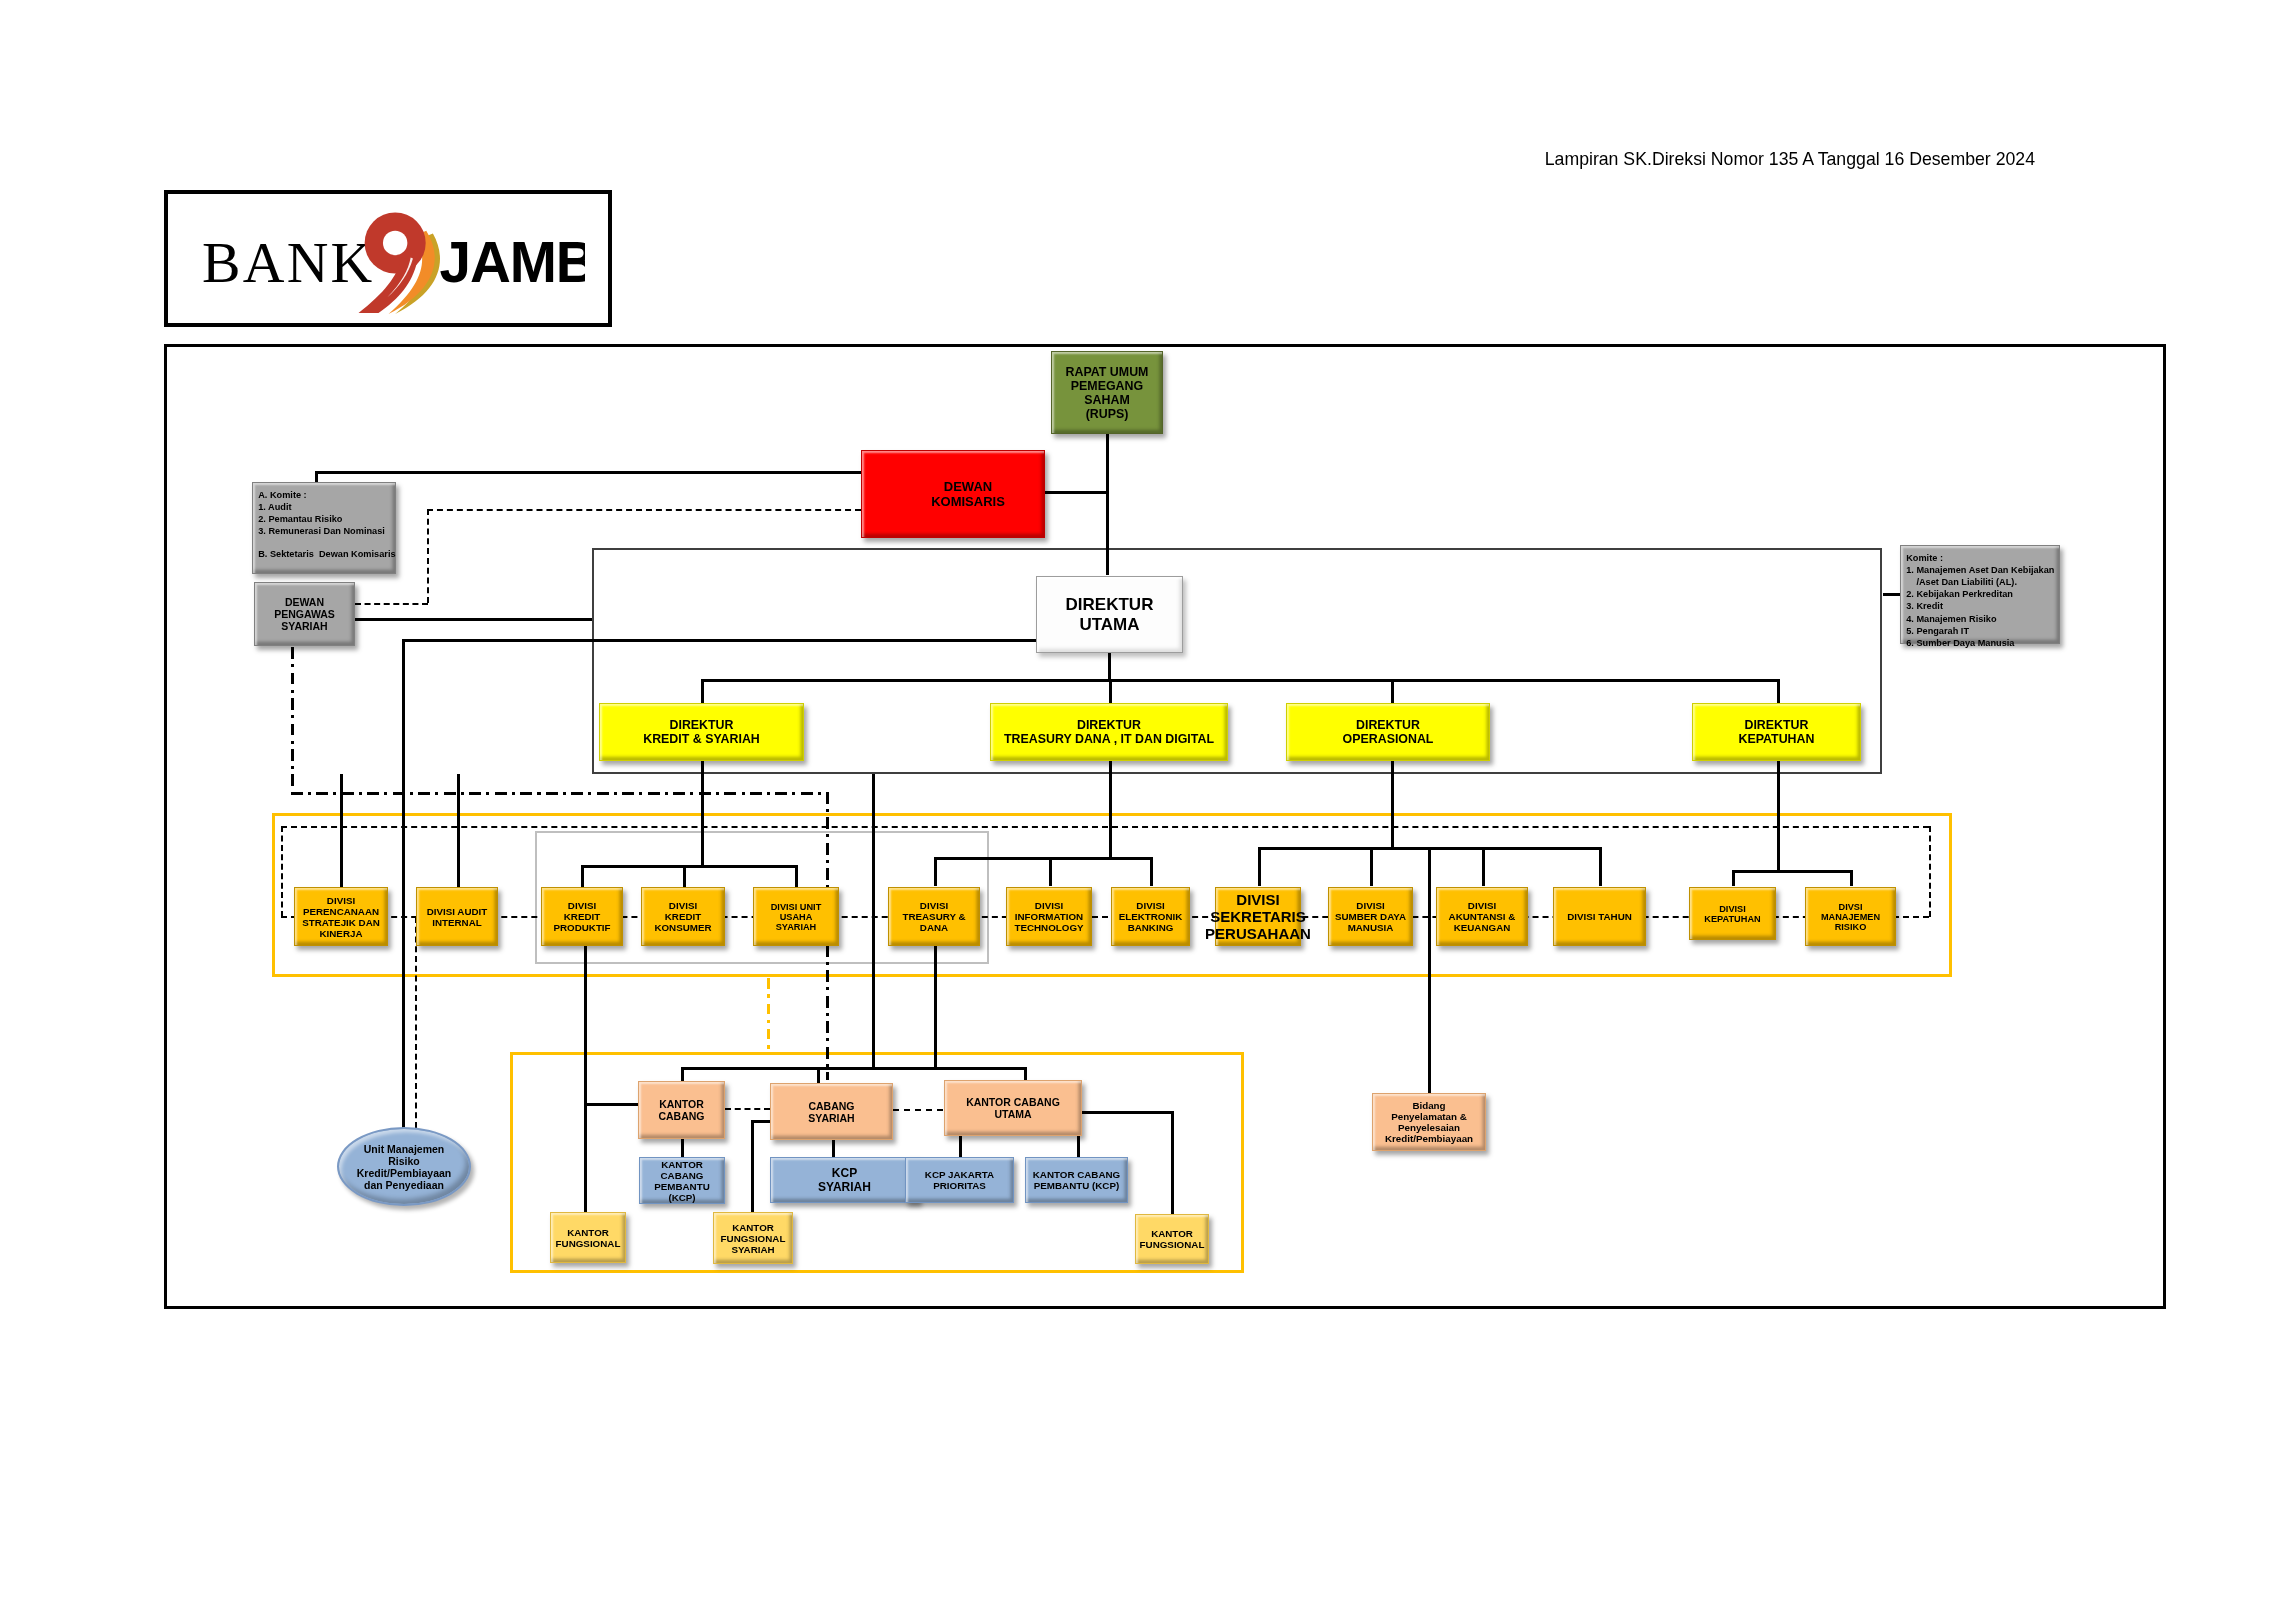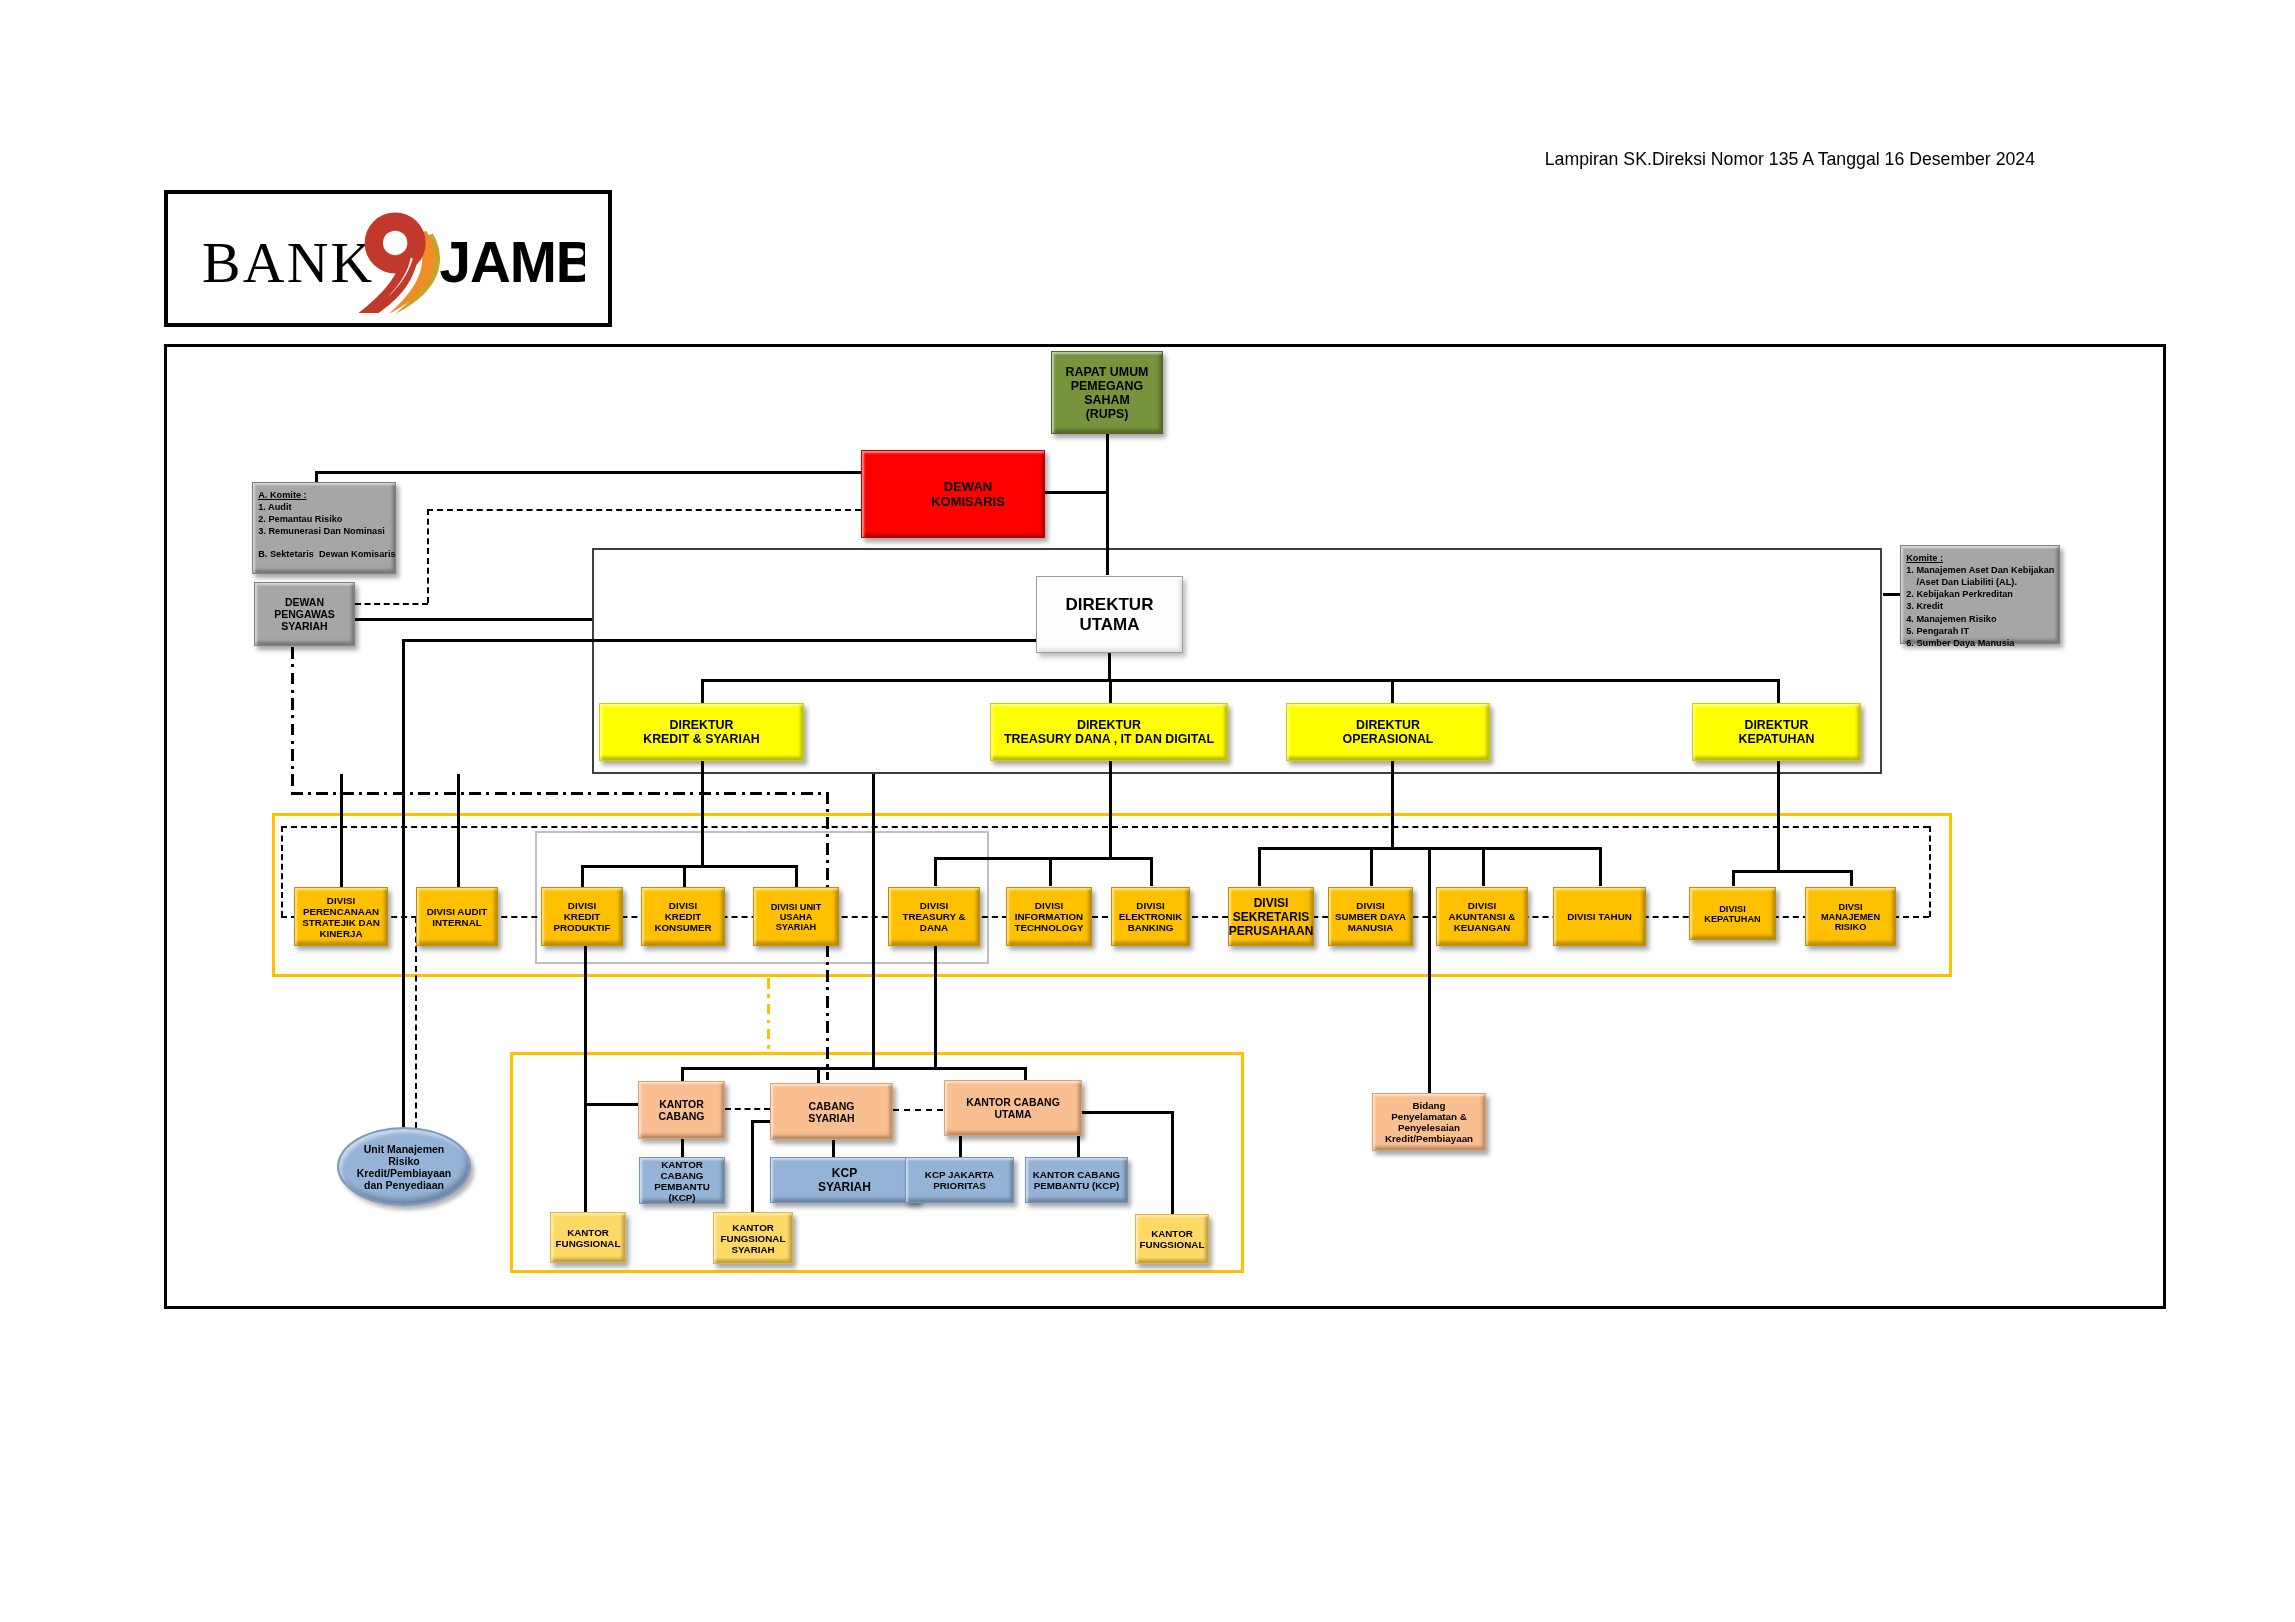--- a/index.html
+++ b/index.html
@@ -18,21 +18,21 @@
   .gray{background:#a6a6a6;border:1.3px solid #808080;}
   .white{background:#fdfdfd;border:1.3px solid #9d9d9d;box-shadow:inset 2px 2px 2.6px rgba(255,255,255,.9), inset -2.6px -3.3px 3.9px rgba(0,0,0,.12), 3.3px 3.9px 4.6px rgba(0,0,0,.25);}
   .yellow{background:#ffff00;border:1.3px solid #cfcf00;}
   .gold{background:#ffc000;border:1.3px solid #bf9000;}
   .peach{background:#fabf90;border:1.3px solid #dda36e;}
   .blue{background:#95b3d7;border:1.3px solid #7194c2;}
   .lyellow{background:#ffd966;border:1.3px solid #e0b83f;}
   .ellipse{position:absolute;background:#95b3d7;border:2px solid #7a99c4;border-radius:50%;display:flex;align-items:center;justify-content:center;text-align:center;font-weight:bold;white-space:pre-line;z-index:2;box-sizing:border-box;box-shadow:inset 2.6px 3.3px 3.9px rgba(255,255,255,.5), inset -3.3px -4.6px 5.2px rgba(0,0,0,.25), 3.3px 3.9px 4.6px rgba(0,0,0,.3);}
   .klist{flex-direction:column;align-items:flex-start;justify-content:flex-start;text-align:left;padding:5.9px 5.2px;}
   .klist span{display:block;white-space:pre;line-height:1.32;}
-  .klist .head{text-decoration:underline;text-align:center;}
+  .klist .head{text-align:center;}
   .klist .gap{margin-top:10.5px;}
   
   .hl{position:absolute;height:2.6px;background:#000;z-index:1;}
   .vl{position:absolute;width:2.6px;background:#000;z-index:1;}
   .hd{position:absolute;height:0;border-top:2px dashed #000;z-index:1;}
   .vd{position:absolute;width:0;border-left:2px dashed #000;z-index:1;}
   .hdd{position:absolute;height:2.6px;z-index:1;background:repeating-linear-gradient(90deg,#000 0 11.8px,transparent 11.8px 17px,#000 17px 20px,transparent 20px 25.5px);}
   .vdd{position:absolute;width:2.6px;z-index:1;background:repeating-linear-gradient(180deg,#000 0 11.8px,transparent 11.8px 17px,#000 17px 20px,transparent 20px 25.5px);}
   .vdy{position:absolute;width:2.6px;z-index:1;background:repeating-linear-gradient(180deg,#ffc000 0 10.5px,transparent 10.5px 16.4px,#ffc000 16.4px 19.6px,transparent 19.6px 25.5px);}
   .frame{position:absolute;box-sizing:border-box;z-index:1;}
@@ -195,21 +195,21 @@
   <div class="node gold" style="left:753px;top:887px;width:86px;height:59px;font-size:9.2px;">DIVISI UNIT USAHA
 SYARIAH</div>
   <div class="node gold" style="left:888px;top:887px;width:92px;height:59px;font-size:9.8px;">DIVISI
 TREASURY &amp; DANA</div>
   <div class="node gold" style="left:1006px;top:887px;width:86px;height:59px;font-size:9.8px;">DIVISI
 INFORMATION
 TECHNOLOGY</div>
   <div class="node gold" style="left:1111px;top:887px;width:79px;height:59px;font-size:9.8px;">DIVISI
 ELEKTRONIK
 BANKING</div>
-  <div class="node gold" style="left:1215px;top:887px;width:86px;height:59px;font-size:12px;margin-left:13px;">DIVISI SEKRETARIS
+  <div class="node gold" style="left:1215px;top:887px;width:86px;height:59px;font-size:15px;">DIVISI SEKRETARIS
 PERUSAHAAN</div>
   <div class="node gold" style="left:1328px;top:887px;width:85px;height:59px;font-size:9.8px;">DIVISI
 SUMBER DAYA
 MANUSIA</div>
   <div class="node gold" style="left:1436px;top:887px;width:92px;height:59px;font-size:9.8px;">DIVISI
 AKUNTANSI &amp;
 KEUANGAN</div>
   <div class="node gold" style="left:1553px;top:887px;width:93px;height:59px;font-size:9.8px;">DIVISI TAHUN</div>
   <div class="node gold" style="left:1689px;top:887px;width:87px;height:53px;font-size:9.2px;">DIVISI KEPATUHAN</div>
   <div class="node gold" style="left:1805px;top:887px;width:91px;height:59px;font-size:9.2px;">DIVSI

